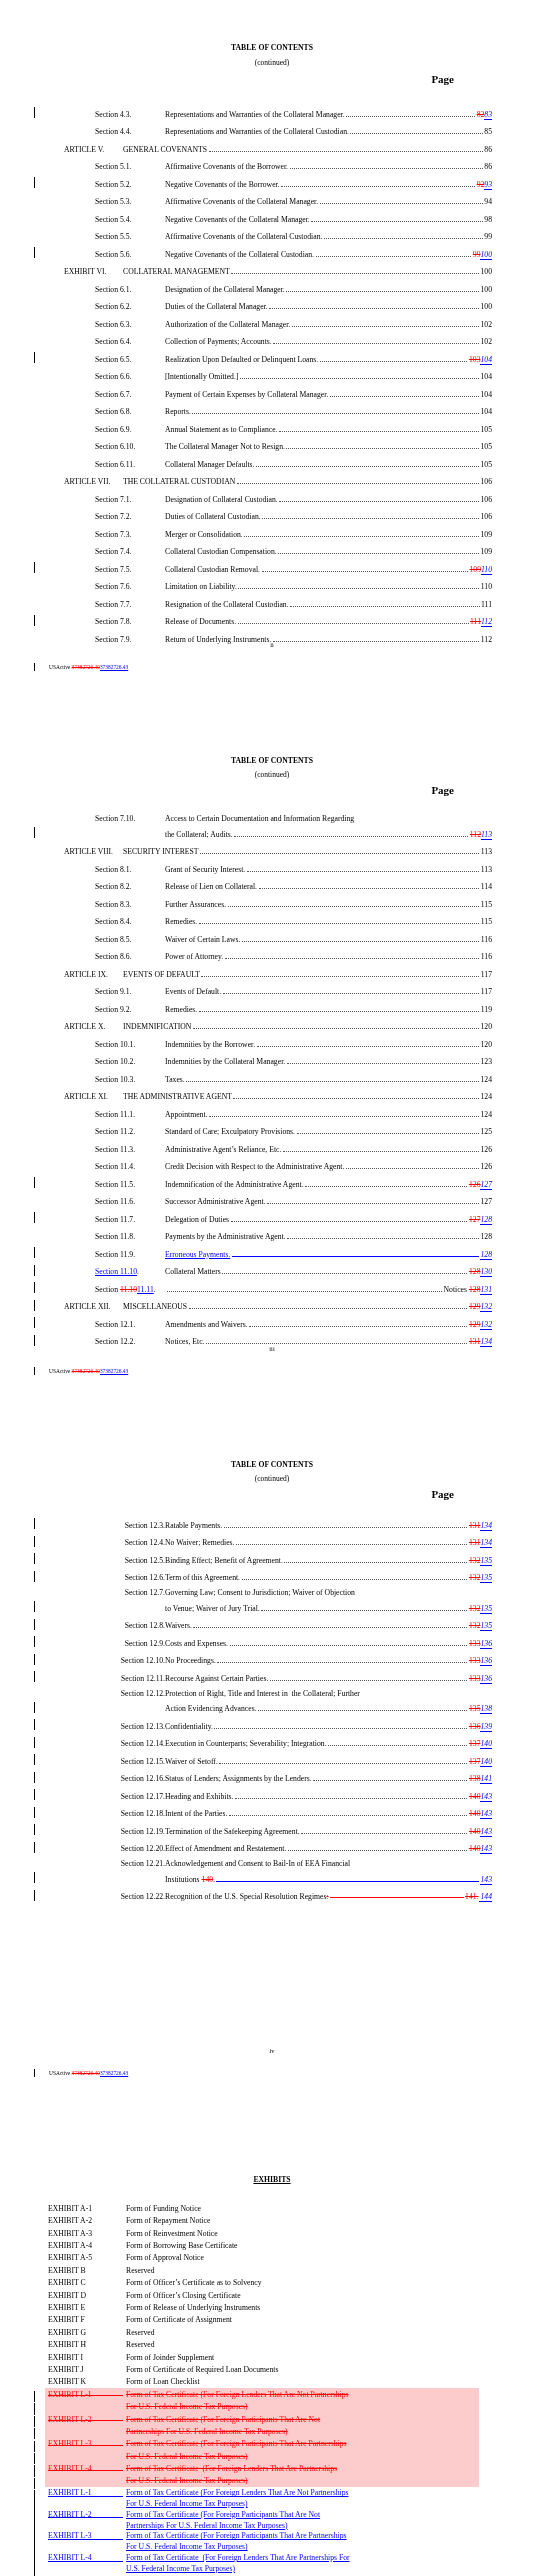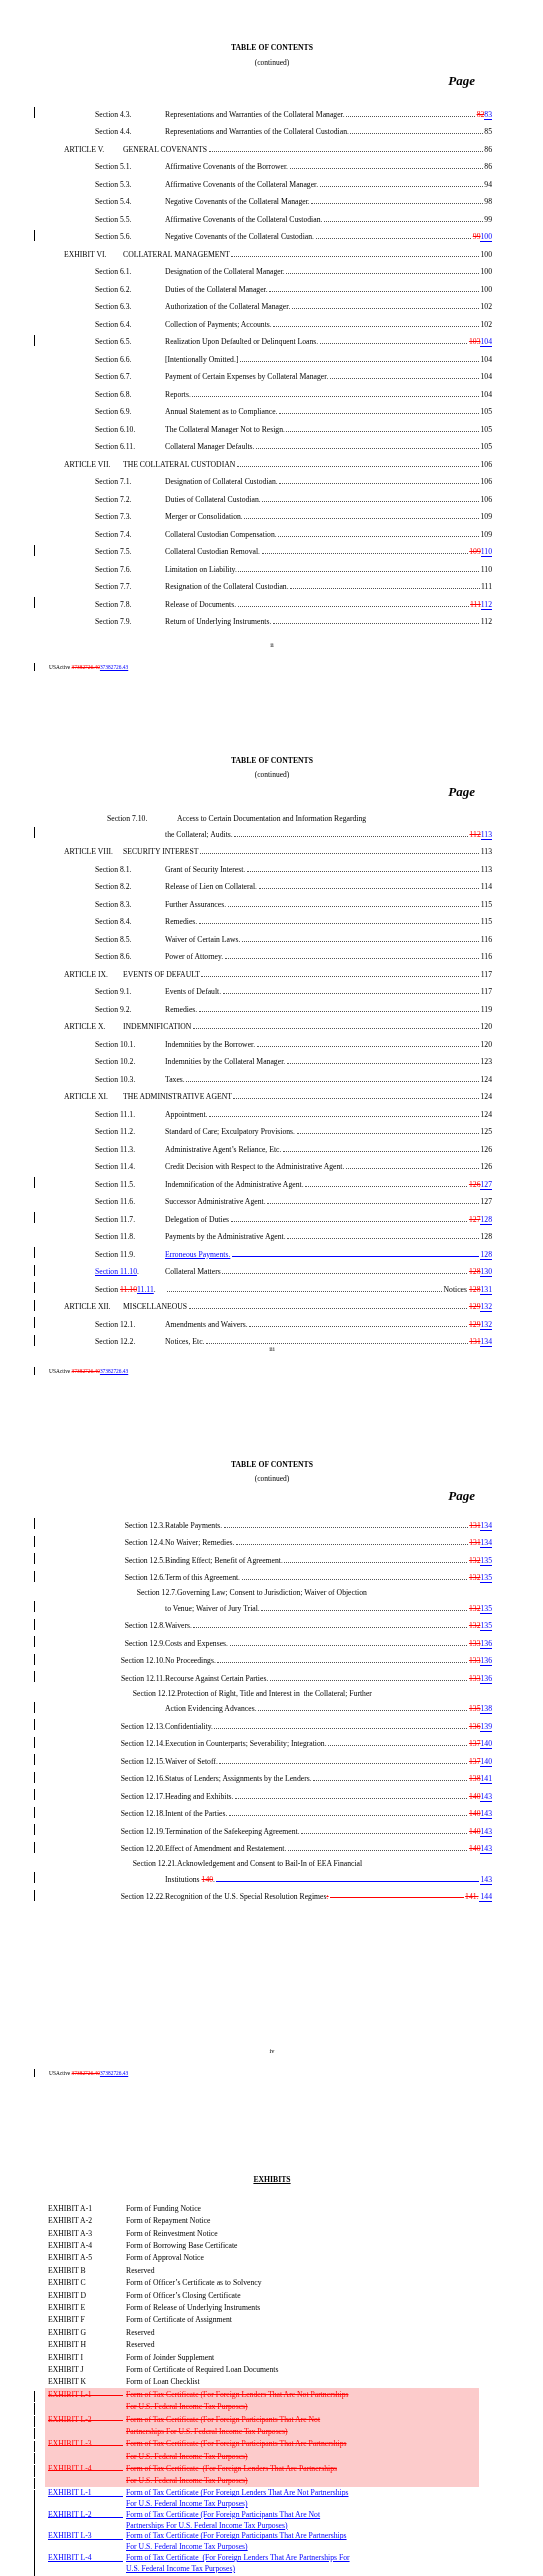--- a/index.html
+++ b/index.html
@@ -1,39 +1,39 @@
 <!DOCTYPE html>
 <html style="font-size:8.2px"><head>
 <meta charset="utf-8">
 <style>
   html,body{margin:0;padding:0;background:#ffffff;}
   body{width:544px;height:2813px;position:relative;overflow:hidden;
        font-family:"Liberation Serif","DejaVu Serif",serif;color:#000;}
   .page{position:absolute;left:0;width:540px;height:703px;}
   .toc-title{position:absolute;left:0;width:544px;text-align:center;font-weight:bold;font-size:7.7px;}
   .toc-cont{position:absolute;left:0;width:544px;text-align:center;font-size:7.5px;}
-  .pagecol{position:absolute;right:65px;font-weight:bold;font-size:13px;font-style:italic;}
+  .pagecol{position:absolute;right:86px;font-weight:bold;font-size:11px;}
   .lines{position:absolute;left:0;right:0;}
   .line{position:relative;height:17.5px;}
-  .line.h2{height:13px;margin-left:12px;}
+  .line.h2{height:13px;}
   .row{position:absolute;left:0;right:48px;bottom:2.6px;display:flex;align-items:flex-end;font-size:7.7px;}
   .h2 .row{bottom:1px;}
   .lab{flex:0 0 auto;white-space:pre;}
   .lab.art{margin-left:64px;width:59px;}
   .lab.sec{margin-left:95px;width:70px;}
   .tit{flex:0 0 auto;white-space:pre;max-width:335px;}
   .cont .tit{margin-left:165px;}
   .leader{flex:1 1 auto;min-width:5.2px;margin:0 1.5px 2.1px 1.5px;border-bottom:0.5px dotted #555;}
   .leader.ins{border-bottom:1.5px double #0000ff;margin-bottom:1.5px;}
   .leader.red{border-bottom:0.5px solid #ff0000;margin-bottom:3.1px;}
   .pg{flex:0 0 auto;white-space:pre;}
   .seg-k{color:#000;}
   .seg-d{color:#ff0000;text-decoration:line-through;text-decoration-color:#ff0000;}
   .seg-i{color:#0000ff;text-decoration:underline;}
-  .pg .seg-i{text-decoration:none;border-bottom:1.5px double #0000ff;}
+  .pg .seg-i{text-decoration:none;border-bottom:1.5px double #0000ff;font-style:italic;}
   .cbar{position:absolute;left:34px;top:3.1px;width:1px;height:11.3px;background:#000;}
   .roman{position:absolute;left:0;width:544px;text-align:center;font-size:6.4px;}
   .footer{position:absolute;left:0;width:544px;font-size:5.4px;}
   .footer .ftxt{margin-left:49px;}
   .footer .cbar{top:-1px;height:8.2px;}
   .exh-title{position:absolute;left:0;width:544px;text-align:center;font-weight:bold;font-size:7.7px;text-decoration:underline;}
   .exrows{position:absolute;left:0;right:0;}
   .exrow{position:relative;height:12.4px;font-size:7.7px;}
   .exrow.ins-row{height:10.8px;}
   .exrow .row{right:10px;bottom:1.5px;align-items:flex-end;}
@@ -86,20 +86,29 @@
         </div>
         <div class="line">
           <div class="row">
             <span class="lab sec">Section 5.1.</span>
             <span class="tit">Affirmative Covenants of the Borrower.</span>
             <span class="leader"></span>
             <span class="pg"><span class="seg-k">86</span></span>
           </div>
         </div>
         <div class="line">
+          <i class="cbar"></i>
+          <div class="row">
+            <span class="lab sec">Section 5.2.</span>
+            <span class="tit">Negative Covenants of the Borrower.</span>
+            <span class="leader"></span>
+            <span class="pg"><span class="seg-d">92</span><span class="seg-i">93</span></span>
+          </div>
+        </div>
+        <div class="line">
           <div class="row">
             <span class="lab sec">Section 5.3.</span>
             <span class="tit">Affirmative Covenants of the Collateral Manager.</span>
             <span class="leader"></span>
             <span class="pg"><span class="seg-k">94</span></span>
           </div>
         </div>
         <div class="line">
           <div class="row">
             <span class="lab sec">Section 5.4.</span>

